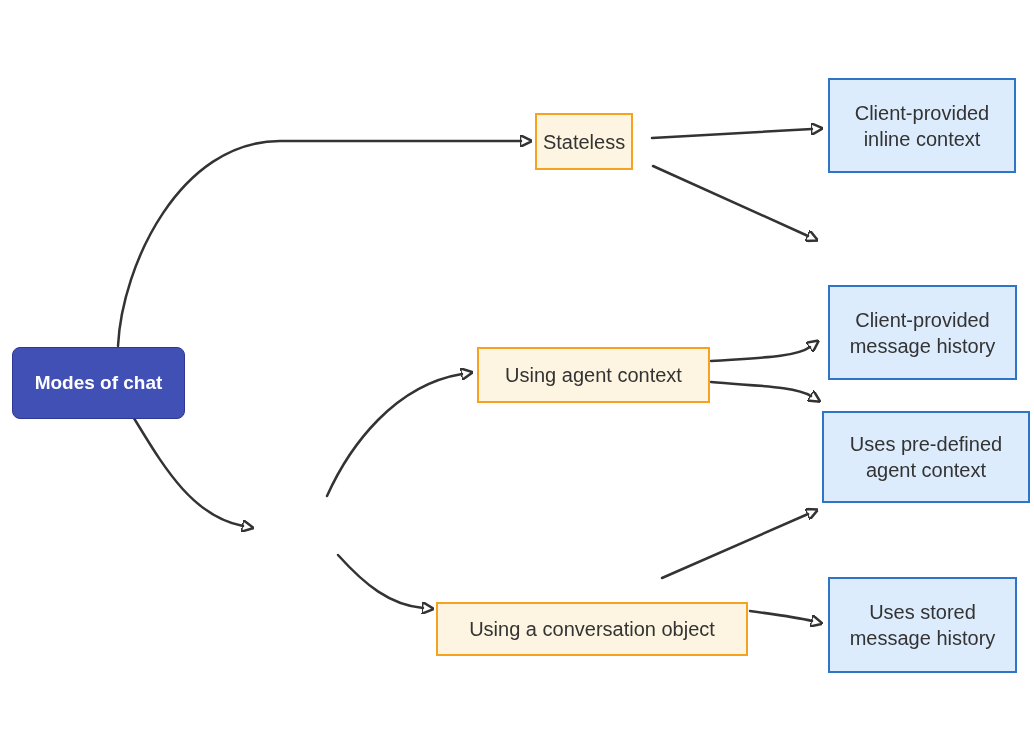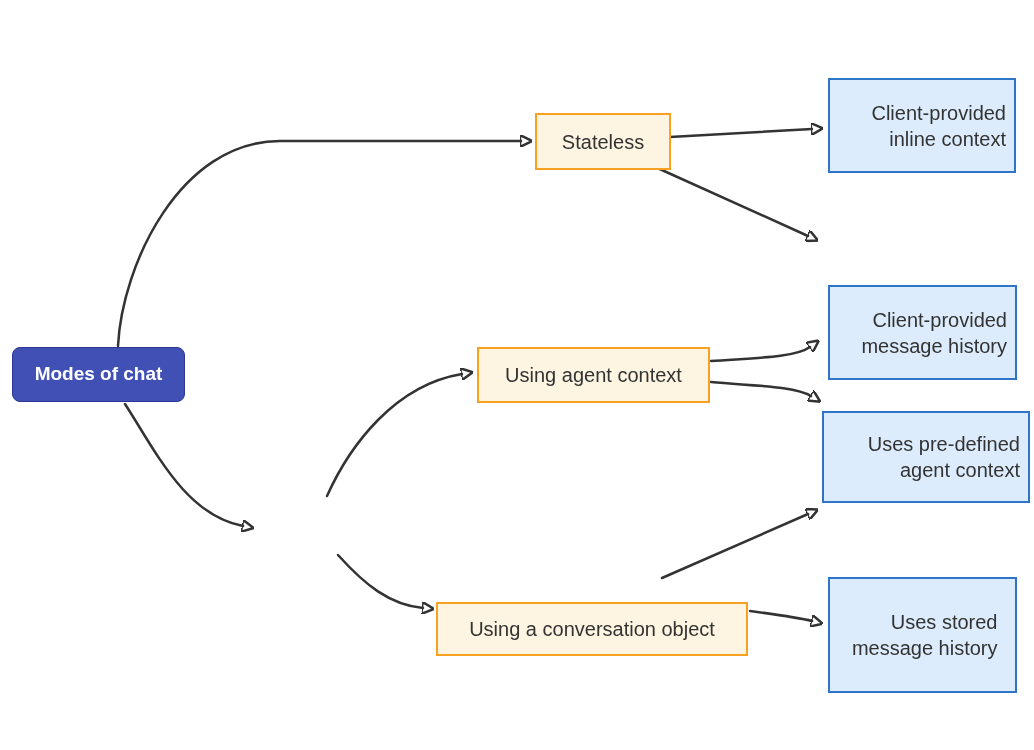--- a/index.html
+++ b/index.html
@@ -25,21 +25,21 @@
     fill: none;
     stroke: #333333;
     stroke-width: 2.5;
     stroke-linecap: round;
   }
   .node {
     position: absolute;
     display: flex;
     align-items: center;
     justify-content: center;
-    text-align: right;
+    text-align: center;
     box-sizing: border-box;
     color: #333333;
     font-size: 20px;
     line-height: 1.3;
   }
   .node-root {
     background: #4150b5;
     border: 1.5px solid #2c3894;
     border-radius: 8px;
     color: #ffffff;
@@ -50,29 +50,29 @@
     background: #fdf5e1;
     border: 2px solid #f6a21e;
   }
   .node-leaf {
     background: #dcecfc;
     border: 2px solid #2e75c8;
   }
   .node .lbl { display: inline-block; padding: 0 8px; }
 
   
-  #n-modes    { left: 12px;  top: 347px; width: 173px; height: 55px; }
-  #n-stateless{ left: 535px; top: 113px; width: 136px; height: 57px; }
+  #n-modes    { left: 12px;  top: 347px; width: 173px; height: 72px; }
+  #n-stateless{ left: 535px; top: 113px; width: 98px; height: 57px; }
   #n-stateful { left: 258px; top: 497px; width: 106px; height: 57px; }
   #n-uac      { left: 477px; top: 347px; width: 233px; height: 56px; }
   #n-uco      { left: 436px; top: 580px; width: 312px; height: 54px; margin-top: 22px; }
   #n-cic      { left: 828px; top: 78px;  width: 188px; height: 95px; }
   #n-cmh      { left: 828px; top: 245px; width: 189px; height: 95px; margin-top: 40px; }
   #n-pac      { left: 822px; top: 411px; width: 208px; height: 92px; }
-  #n-smh      { left: 828px; top: 577px; width: 189px; height: 116px; }
+  #n-smh      { left: 828px; top: 577px; width: 189px; height: 96px; }
   #n-smh .lbl { max-width: 150px; }
 </style>
 </head>
 <body>
 
 <div class="canvas">
 
   <svg class="edge-layer" width="1034" height="750" viewBox="0 0 1034 750" xmlns="http://www.w3.org/2000/svg">
     <defs>
       <marker id="arrow" viewBox="0 0 12 12" refX="1" refY="6" markerWidth="12" markerHeight="12" markerUnits="userSpaceOnUse" orient="auto">

